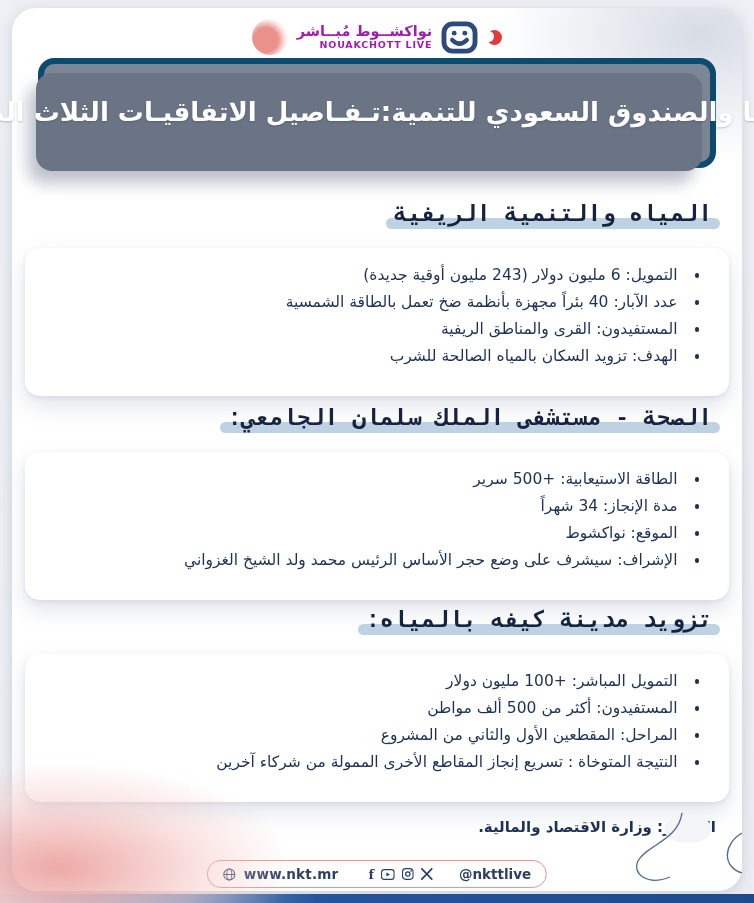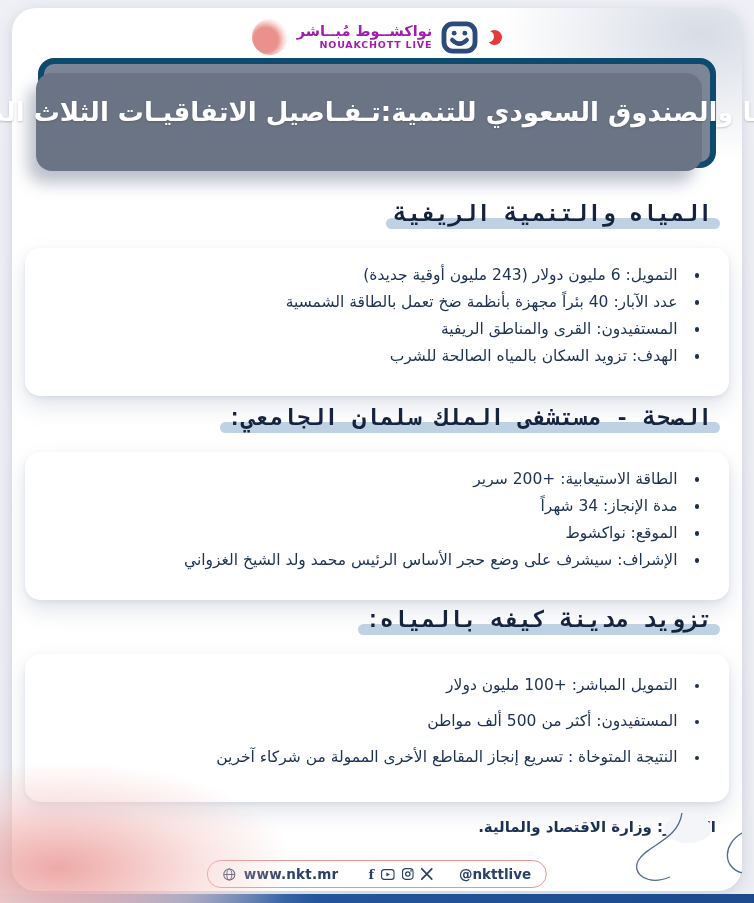--- a/index.html
+++ b/index.html
@@ -157,21 +157,21 @@
         <span class="bullet-text">الهدف: تزويد السكان بالمياه الصالحة للشرب</span>
       </div>
   </section>
 
   <h2 class="section-heading" style="top:396px">
     <span class="hl">الصحة - مستشفى الملك سلمان الجامعي:</span>
   </h2>
   <section class="info-card" style="top:444px">
     <div class="bullet">
         <span class="dot"></span>
-        <span class="bullet-text">الطاقة الاستيعابية: +200 سرير</span>
+        <span class="bullet-text">الطاقة الاستيعابية: +500 سرير</span>
       </div>
     <div class="bullet">
         <span class="dot"></span>
         <span class="bullet-text">مدة الإنجاز: 34 شهراً</span>
       </div>
     <div class="bullet">
         <span class="dot"></span>
         <span class="bullet-text">الموقع: نواكشوط</span>
       </div>
     <div class="bullet">
@@ -184,20 +184,24 @@
     <span class="hl">تزويد مدينة كيفه بالمياه:</span>
   </h2>
   <section class="info-card" style="top:646px">
     <div class="bullet">
         <span class="dot"></span>
         <span class="bullet-text">التمويل المباشر: +100 مليون دولار</span>
       </div>
     <div class="bullet">
         <span class="dot"></span>
         <span class="bullet-text">المستفيدون: أكثر من 500 ألف مواطن</span>
+      </div>
+    <div class="bullet">
+        <span class="dot"></span>
+        <span class="bullet-text">المراحل: المقطعين الأول والثاني من المشروع</span>
       </div>
     <div class="bullet">
         <span class="dot"></span>
         <span class="bullet-text">النتيجة المتوخاة : تسريع إنجاز المقاطع الأخرى الممولة من شركاء آخرين</span>
       </div>
   </section>
 
   <p class="source">المصدر: وزارة الاقتصاد والمالية.</p>
 
   <div class="footer-pill">

